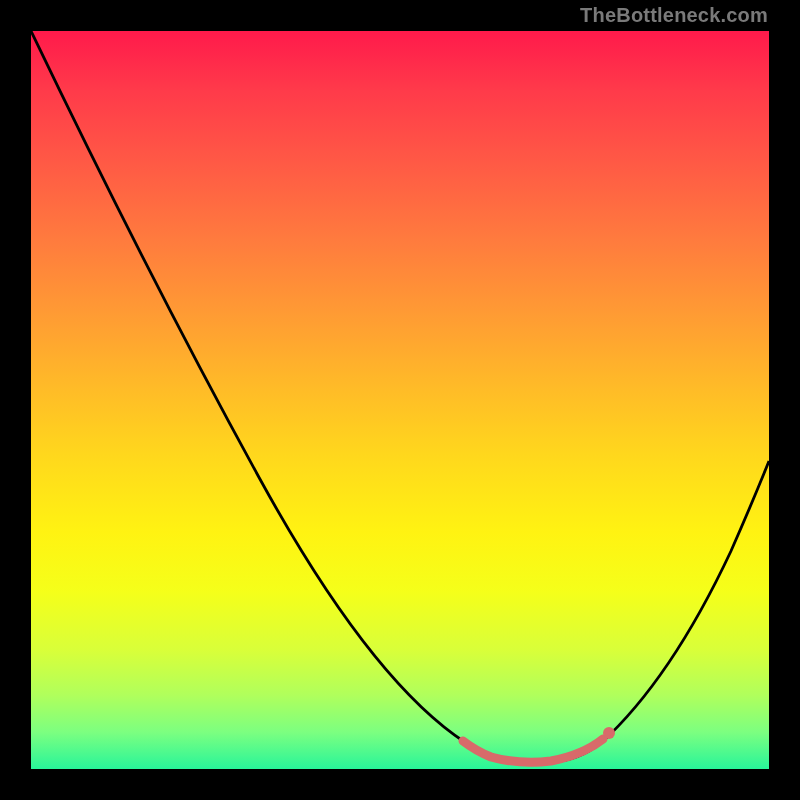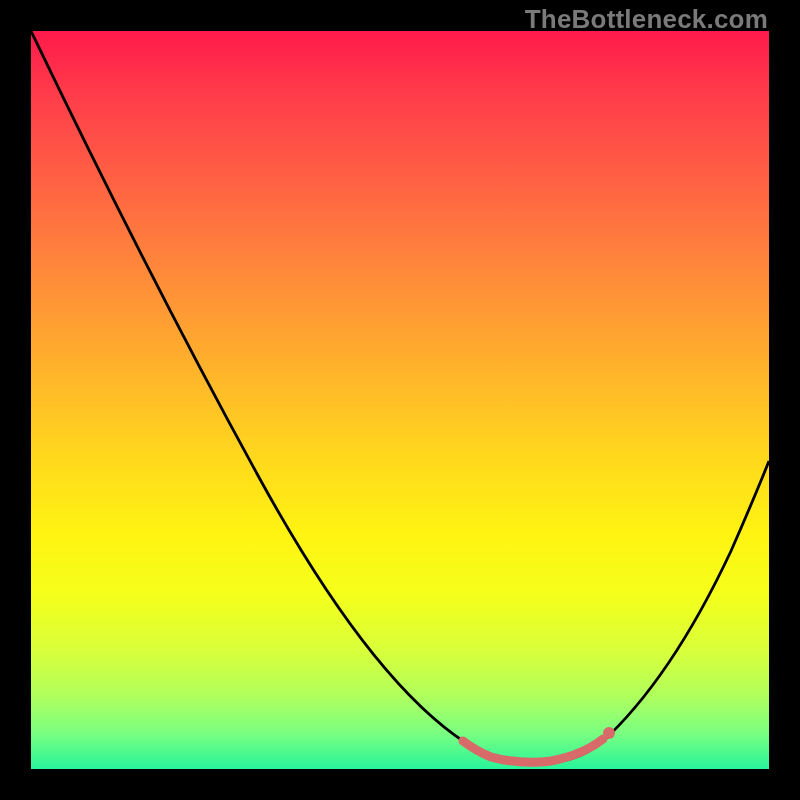--- a/index.html
+++ b/index.html
@@ -37,21 +37,21 @@
     left: 0; top: 0;
     width: 738px;
     height: 738px;
     display: block;
   }
   .watermark {
     position: absolute;
     top: 4px;
     right: 32px;
     font-family: Arial, Helvetica, sans-serif;
-    font-size: 26px;
+    font-size: 20px;
     font-weight: 600;
     color: #7a7a7a;
     letter-spacing: 0.2px;
     margin-left: 24px;
   }
 </style>
 </head>
 <body>
 <div class="frame">
 

